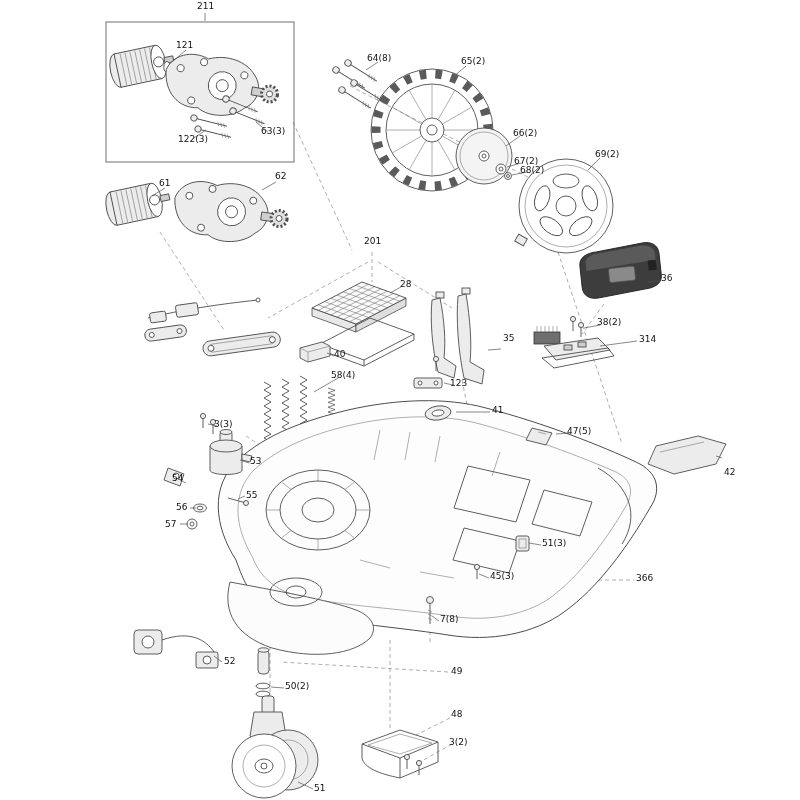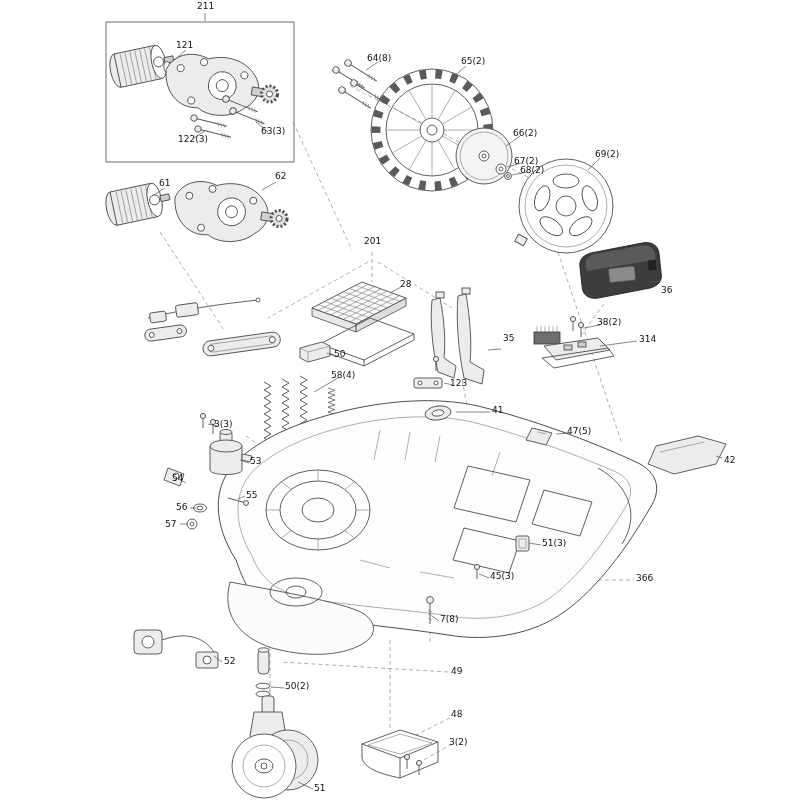--- a/index.html
+++ b/index.html
@@ -334,30 +334,30 @@
   <span class="lbl" style="left:159px;top:179px">61</span>
   <span class="lbl" style="left:275px;top:172px">62</span>
   <span class="lbl" style="left:367px;top:54px">64(8)</span>
   <span class="lbl" style="left:461px;top:57px">65(2)</span>
   <span class="lbl" style="left:513px;top:129px">66(2)</span>
   <span class="lbl" style="left:514px;top:157px">67(2)</span>
   <span class="lbl" style="left:520px;top:166px">68(2)</span>
   <span class="lbl" style="left:595px;top:150px">69(2)</span>
   <span class="lbl" style="left:364px;top:237px">201</span>
   <span class="lbl" style="left:400px;top:280px">28</span>
-  <span class="lbl" style="left:661px;top:286px">36</span>
+  <span class="lbl" style="left:661px;top:274px">36</span>
   <span class="lbl" style="left:597px;top:318px">38(2)</span>
   <span class="lbl" style="left:639px;top:335px">314</span>
-  <span class="lbl" style="left:334px;top:350px">50</span>
+  <span class="lbl" style="left:334px;top:350px">40</span>
   <span class="lbl" style="left:503px;top:334px">35</span>
   <span class="lbl" style="left:331px;top:371px">58(4)</span>
   <span class="lbl" style="left:450px;top:379px">123</span>
   <span class="lbl" style="left:492px;top:406px">41</span>
   <span class="lbl" style="left:567px;top:427px">47(5)</span>
-  <span class="lbl" style="left:724px;top:456px">42</span>
+  <span class="lbl" style="left:724px;top:468px">42</span>
   <span class="lbl" style="left:214px;top:420px">3(3)</span>
   <span class="lbl" style="left:250px;top:457px">53</span>
   <span class="lbl" style="left:172px;top:474px">54</span>
   <span class="lbl" style="left:246px;top:491px">55</span>
   <span class="lbl" style="left:176px;top:503px">56</span>
   <span class="lbl" style="left:165px;top:520px">57</span>
   <span class="lbl" style="left:542px;top:539px">51(3)</span>
   <span class="lbl" style="left:490px;top:572px">45(3)</span>
   <span class="lbl" style="left:636px;top:574px">366</span>
   <span class="lbl" style="left:440px;top:615px">7(8)</span>

